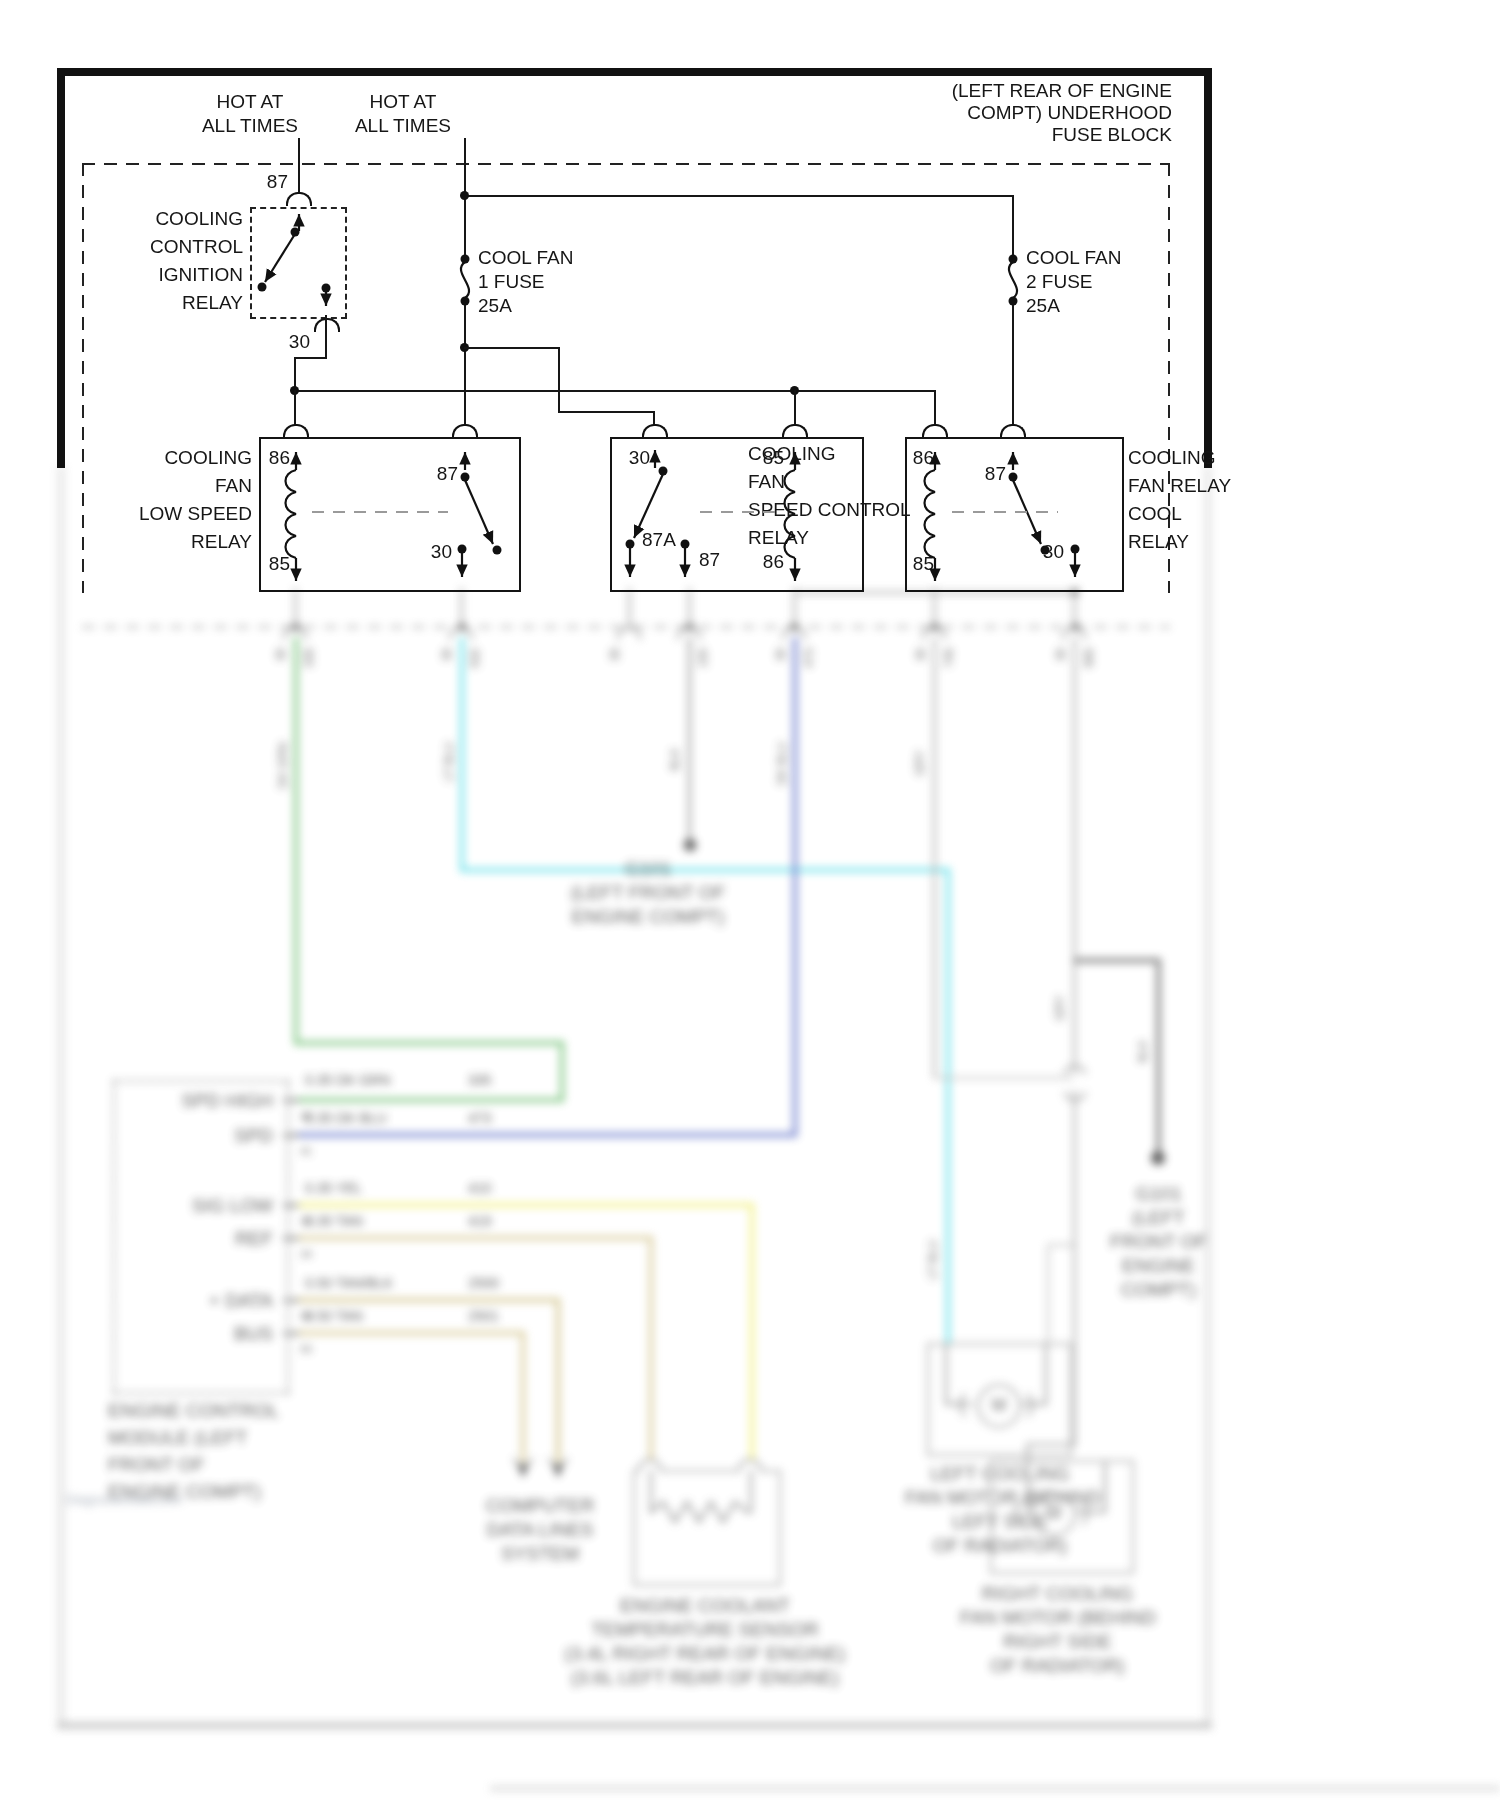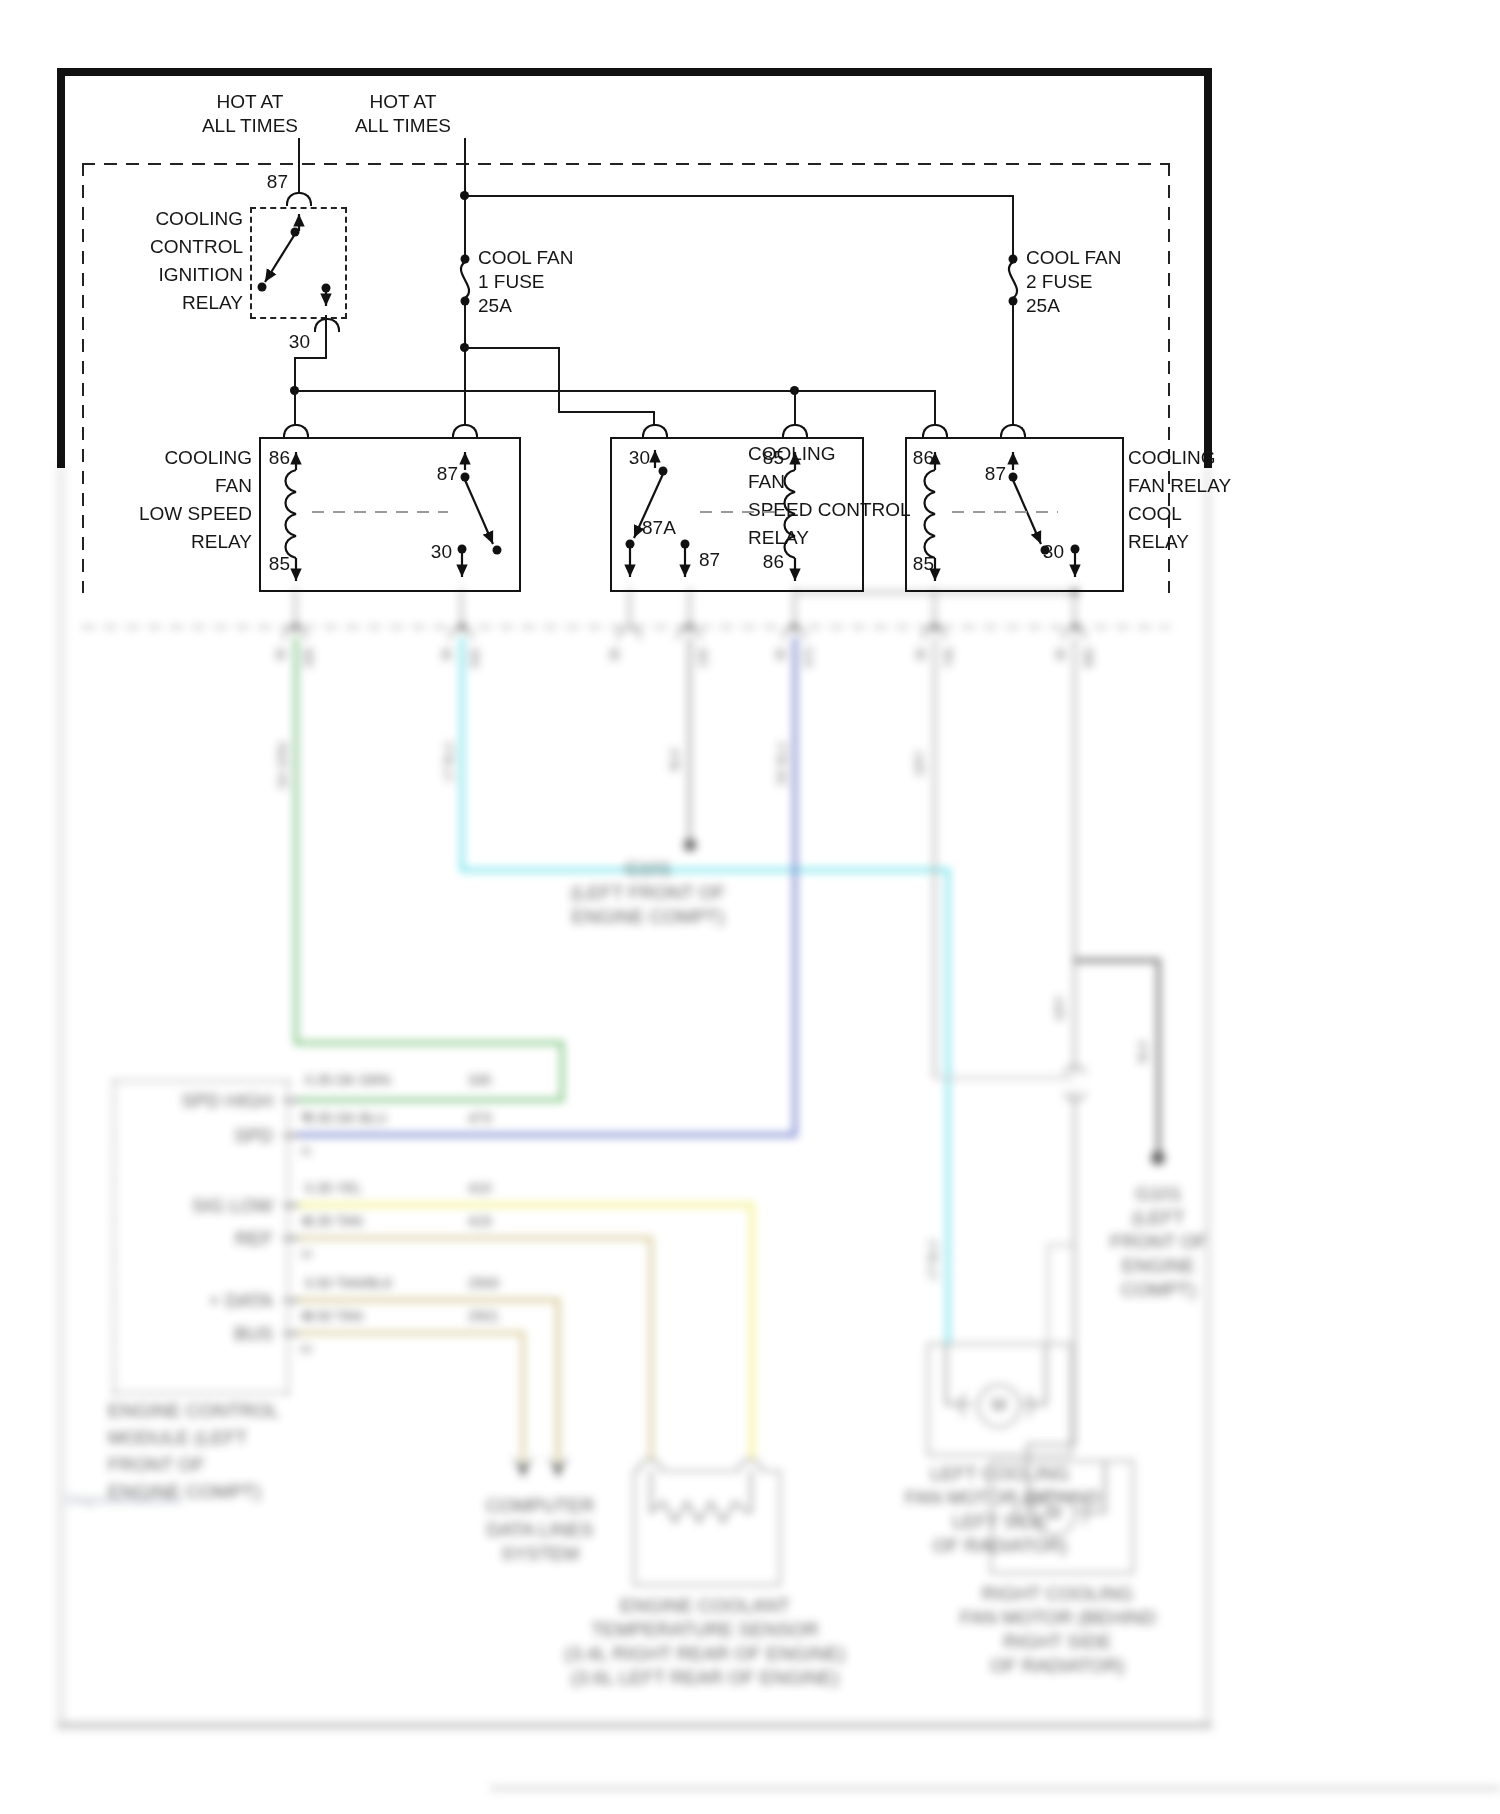--- a/index.html
+++ b/index.html
@@ -238,20 +238,25 @@
       <path d="M514,1458 a9,7 0 0 0 18,0 M549,1458 a9,7 0 0 0 18,0" stroke="#777" stroke-width="2" fill="none"></path>
     </svg>
 
     <div class="wm" style="left:66px;top:1492px;">DiagnosticData.com</div>
   </div>
 
   <div class="frame" style="left:57px;top:68px;width:1155px;height:8px;"></div>
   <div class="frame" style="left:57px;top:68px;width:8px;height:400px;"></div>
   <div class="frame" style="left:1204px;top:68px;width:8px;height:400px;"></div>
 
+  <div class="t stk lh22 rgt" style="left:850px;top:80px;width:322px;">
+    <span>(LEFT REAR OF ENGINE</span>
+    <span>COMPT) UNDERHOOD</span>
+    <span>FUSE BLOCK</span>
+  </div>
   <div class="t stk lh24 ctr" style="left:190px;top:90px;width:120px;">
     <span>HOT AT</span>
       <span>ALL TIMES</span>
   </div>
   <div class="t stk lh24 ctr" style="left:343px;top:90px;width:120px;">
     <span>HOT AT</span>
       <span>ALL TIMES</span>
   </div>
 
   <div class="dlh" style="left:82px;top:163px;width:1088px;"></div>
@@ -334,21 +339,21 @@
     <span>COOL</span>
       <span>RELAY</span>
   </div>
 
   <div class="t rgt" style="left:262px;top:446px;width:28px;">86</div>
   <div class="t rgt" style="left:428px;top:462px;width:30px;">87</div>
   <div class="t rgt" style="left:262px;top:552px;width:28px;">85</div>
   <div class="t rgt" style="left:422px;top:540px;width:30px;">30</div>
   <div class="t rgt" style="left:618px;top:446px;width:32px;">30</div>
   <div class="t rgt" style="left:752px;top:446px;width:32px;">85</div>
-  <div class="t" style="left:642px;top:516px;">87A</div>
+  <div class="t" style="left:642px;top:528px;">87A</div>
   <div class="t" style="left:699px;top:548px;">87</div>
   <div class="t rgt" style="left:752px;top:550px;width:32px;">86</div>
   <div class="t rgt" style="left:906px;top:446px;width:28px;">86</div>
   <div class="t rgt" style="left:976px;top:462px;width:30px;">87</div>
   <div class="t rgt" style="left:906px;top:552px;width:28px;">85</div>
   <div class="t rgt" style="left:1034px;top:540px;width:30px;">30</div>
 
   <svg width="1500" height="1814" style="position:absolute;left:0;top:0;pointer-events:none;">
     <defs>
       <marker id="ar" orient="auto" markerUnits="userSpaceOnUse" markerWidth="16" markerHeight="14" refX="8" refY="0" viewBox="-3 -6 14 12">

